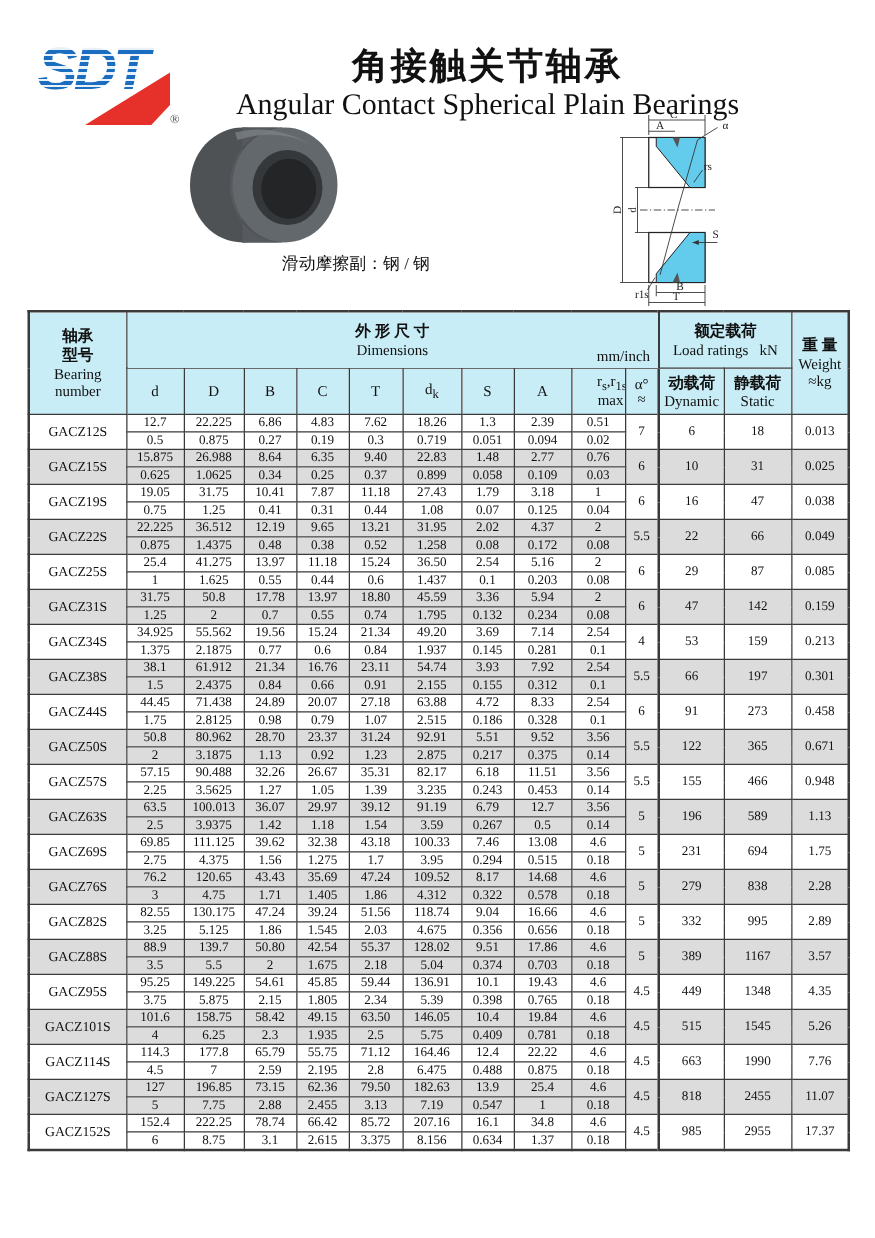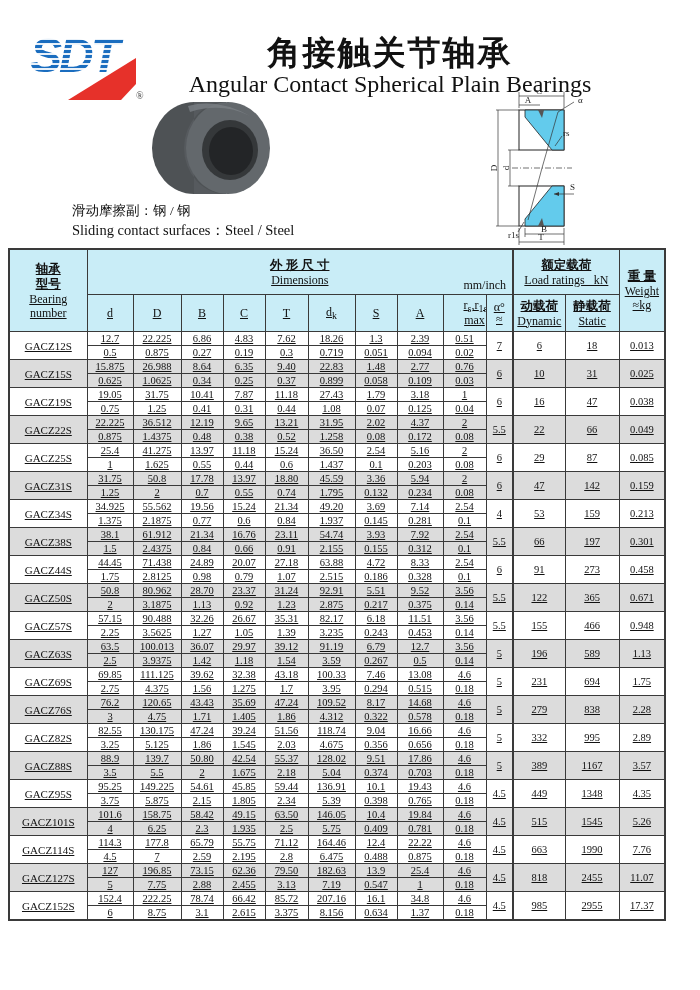--- a/index.html
+++ b/index.html
@@ -13,35 +13,35 @@
     letter-spacing:-3px;color:#1a6dbf;}
   .logo-stripes{position:absolute;left:-2px;top:0;width:112px;height:56px;
     background:repeating-linear-gradient(to bottom,rgba(255,255,255,0) 0 3px,rgba(255,255,255,.9) 3px 5px);
     pointer-events:none;}
   .logo-tri{position:absolute;left:38px;top:28px;width:68px;height:42px;background:#e6312a;
     clip-path:polygon(0 100%,100% 0,100% 62%,78% 100%);}
   .logo-reg{position:absolute;left:106px;top:60px;font-size:10px;color:#444;font-style:normal;}
 
   
   .titles{position:absolute;left:140px;top:36px;width:500px;text-align:center;}
-  .title-zh{font-size:33px;font-weight:bold;letter-spacing:2px;line-height:34px;}
+  .title-zh{font-size:29px;font-weight:bold;letter-spacing:2px;line-height:34px;}
   .title-en{font-size:24px;line-height:28px;}
 
   
   .photo{position:absolute;left:150px;top:100px;width:132px;height:100px;}
-  .captions{position:absolute;left:72px;top:201px;width:260px;text-align:left;}
+  .captions{position:absolute;left:84px;top:201px;width:260px;text-align:right;}
   .cap-zh{font-size:13.5px;line-height:19px;}
   .cap-en{font-size:14.5px;line-height:20px;}
 
   
   .diagram{position:absolute;left:462px;top:90px;width:160px;height:155px;}
   .diagram text{font-family:"Liberation Serif",serif;font-size:9px;fill:#222;}
 
   
-  .tbl-wrap{position:absolute;left:8px;top:248px;text-decoration:underline;}
+  .tbl-wrap{position:absolute;left:22px;top:248px;}
   table{border-collapse:collapse;table-layout:fixed;width:656px;border:2px solid #3a3a3a;}
   th,td{border:1px solid #3a3a3a;text-align:center;vertical-align:middle;
         padding:0;overflow:hidden;}
   thead th{background:#c9edf7;font-weight:normal;}
   thead tr.h1 th{height:44px;}
   thead tr.h2 th{height:36px;font-size:12px;}
   .zh{font-size:12.5px;font-weight:bold;line-height:15px;}
   .en{font-size:12px;line-height:14px;}
   .pre{white-space:pre;}
   .dims-h{position:relative;}
@@ -74,21 +74,20 @@
     <rect x="44" y="2" width="32" height="92" fill="#4e5255"></rect>
     <path d="M44 2 h32 a42 46 0 0 0 0 92 h-32" fill="#565a5e"></path>
     <ellipse cx="78" cy="48" rx="42" ry="46" fill="#63686c"></ellipse>
     <ellipse cx="80" cy="50" rx="28" ry="30" fill="#35383a"></ellipse>
     <ellipse cx="81" cy="51" rx="22" ry="24" fill="#232527"></ellipse>
     <path d="M38 6 q30 -8 62 10 q-28 -14 -60 -4 z" fill="#7b8084" opacity="0.8"></path>
   </svg>
 </div>
 <div class="captions">
   <div class="cap-zh">滑动摩擦副：钢 / 钢</div>
-  <div class="cap-en">Sliding contact surfaces：Steel / Steel</div>
 </div>
 
 <div class="diagram">
   <svg viewBox="0 0 160 155" width="160" height="155">
 
     <rect x="57" y="20" width="45" height="40" fill="#fff" stroke="#222" stroke-width="1"></rect>
     <polygon points="63,20 102,20 102,60 90,60 63,27" fill="#63cbec" stroke="#222" stroke-width="0.8"></polygon>
     <polygon points="76,20 82,20 80,28" fill="#555"></polygon>
 
     <rect x="57" y="96" width="45" height="40" fill="#fff" stroke="#222" stroke-width="1"></rect>

